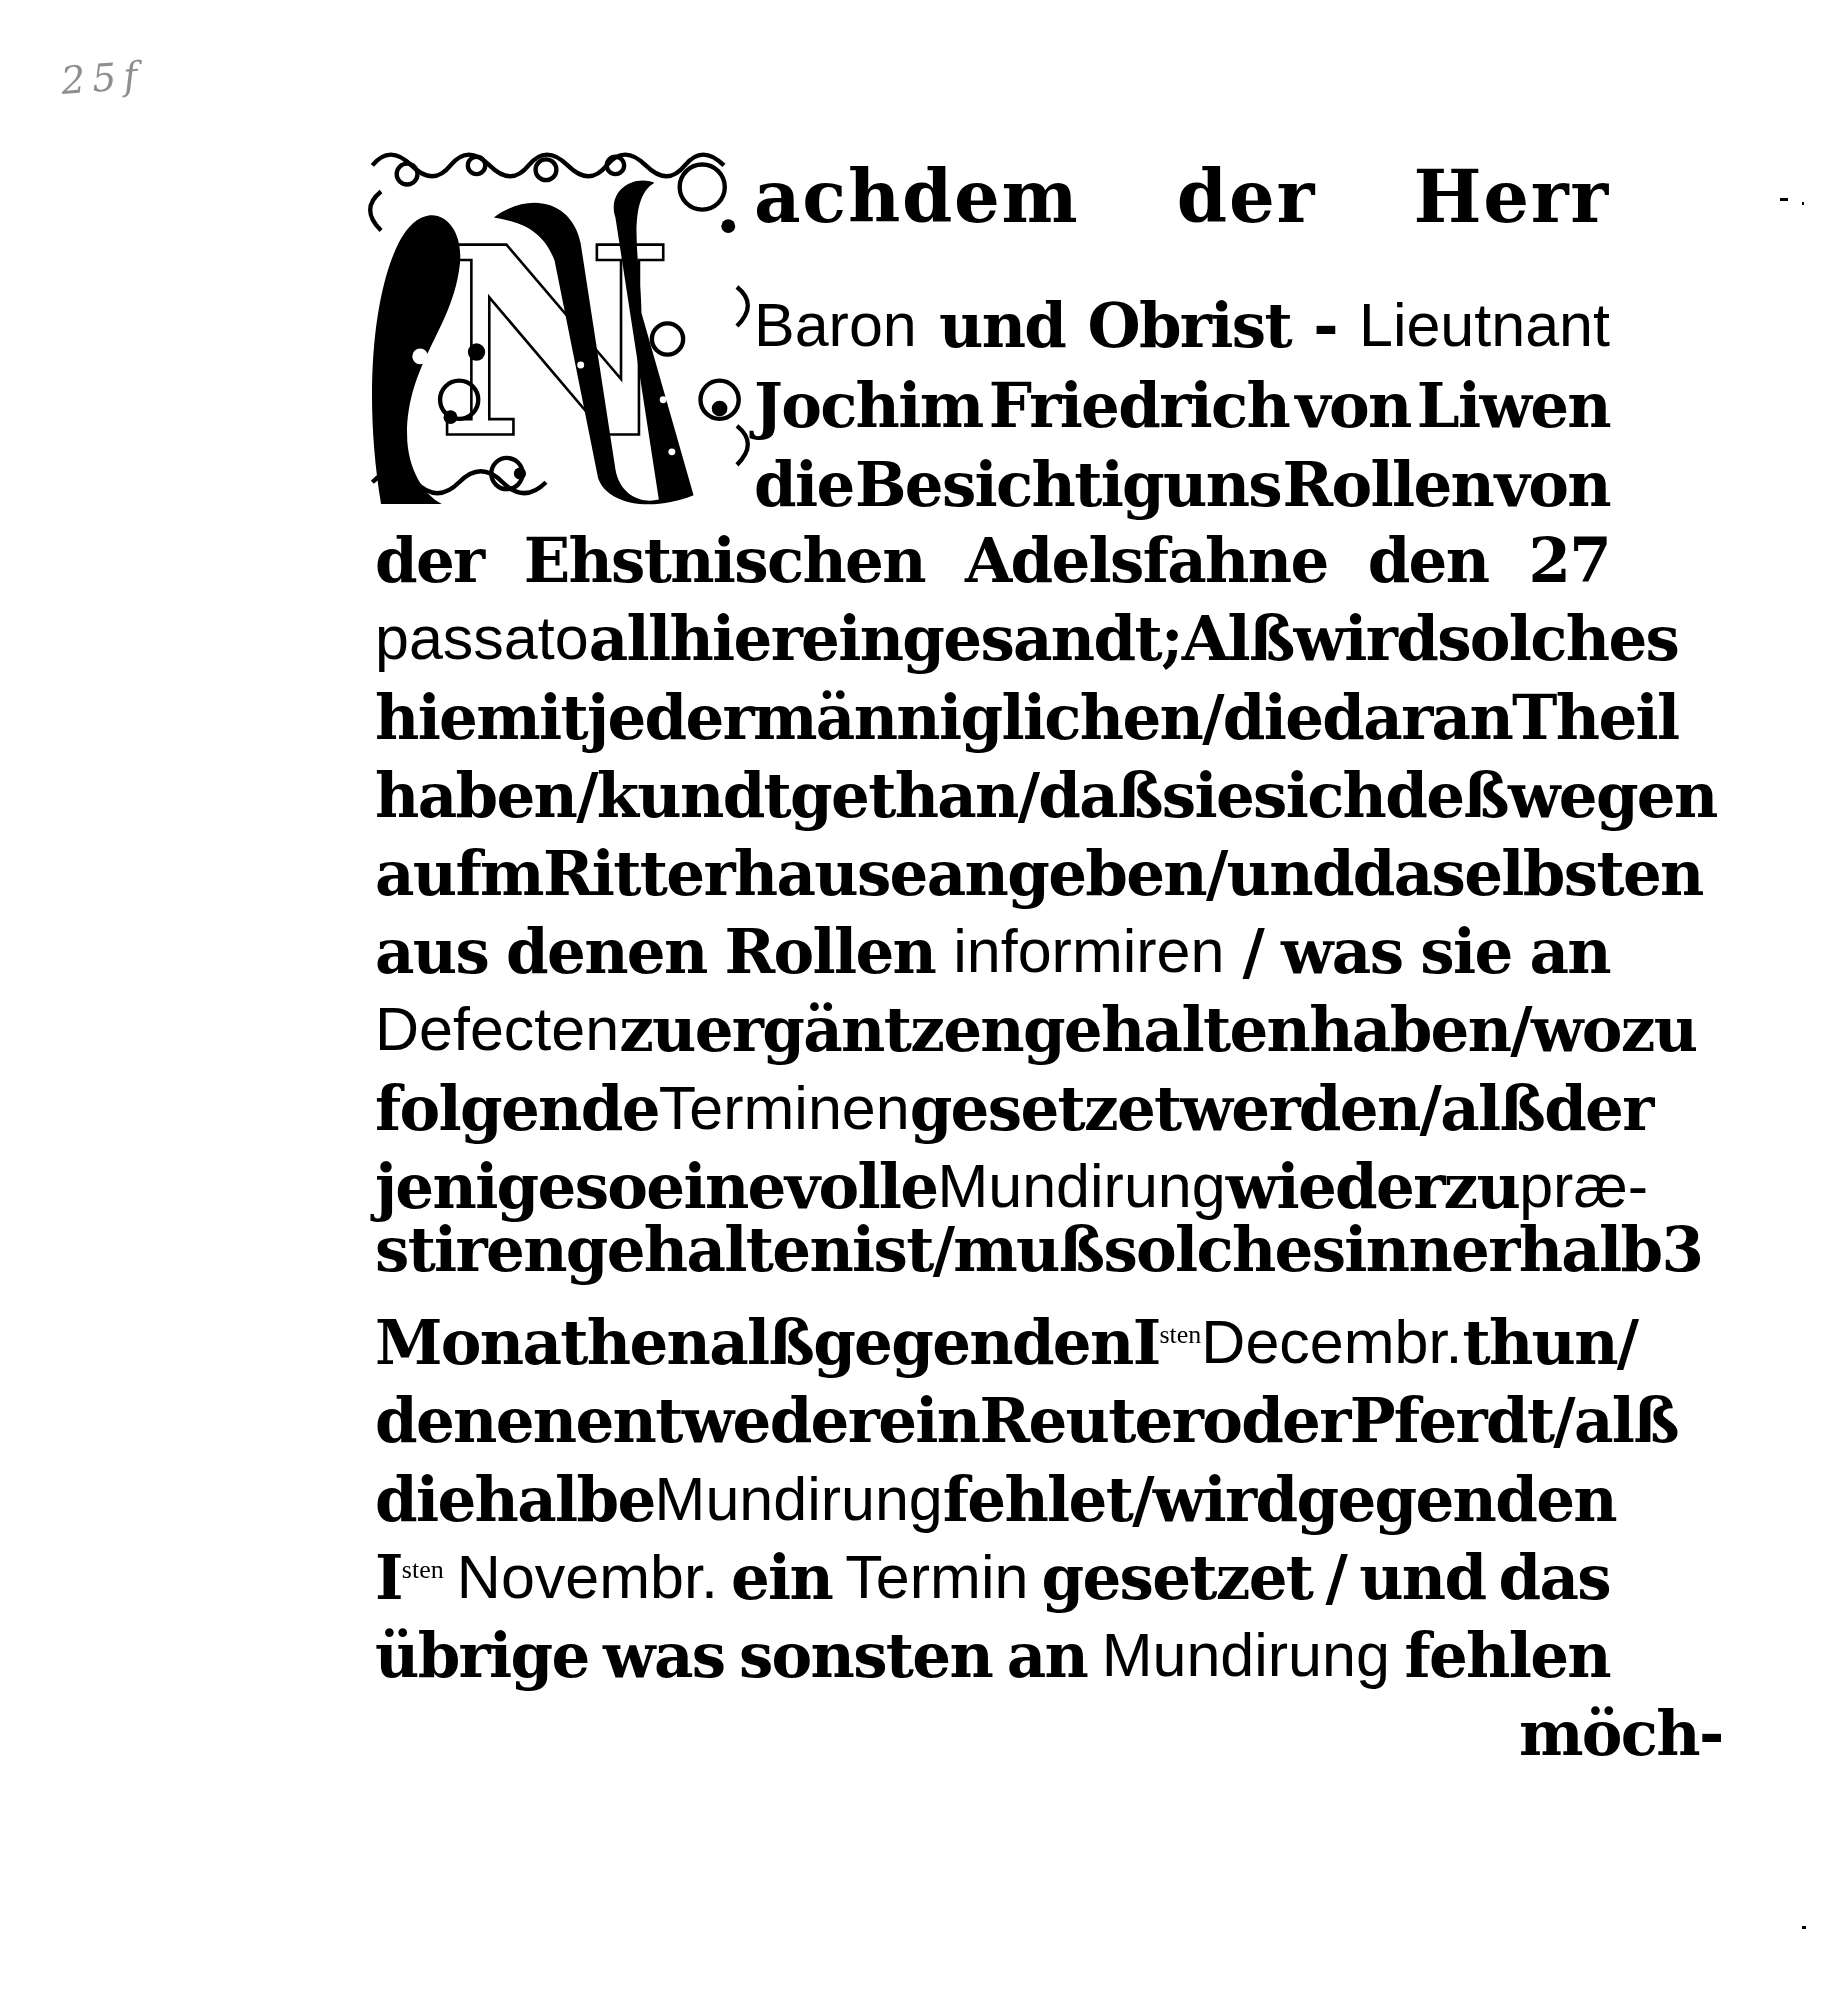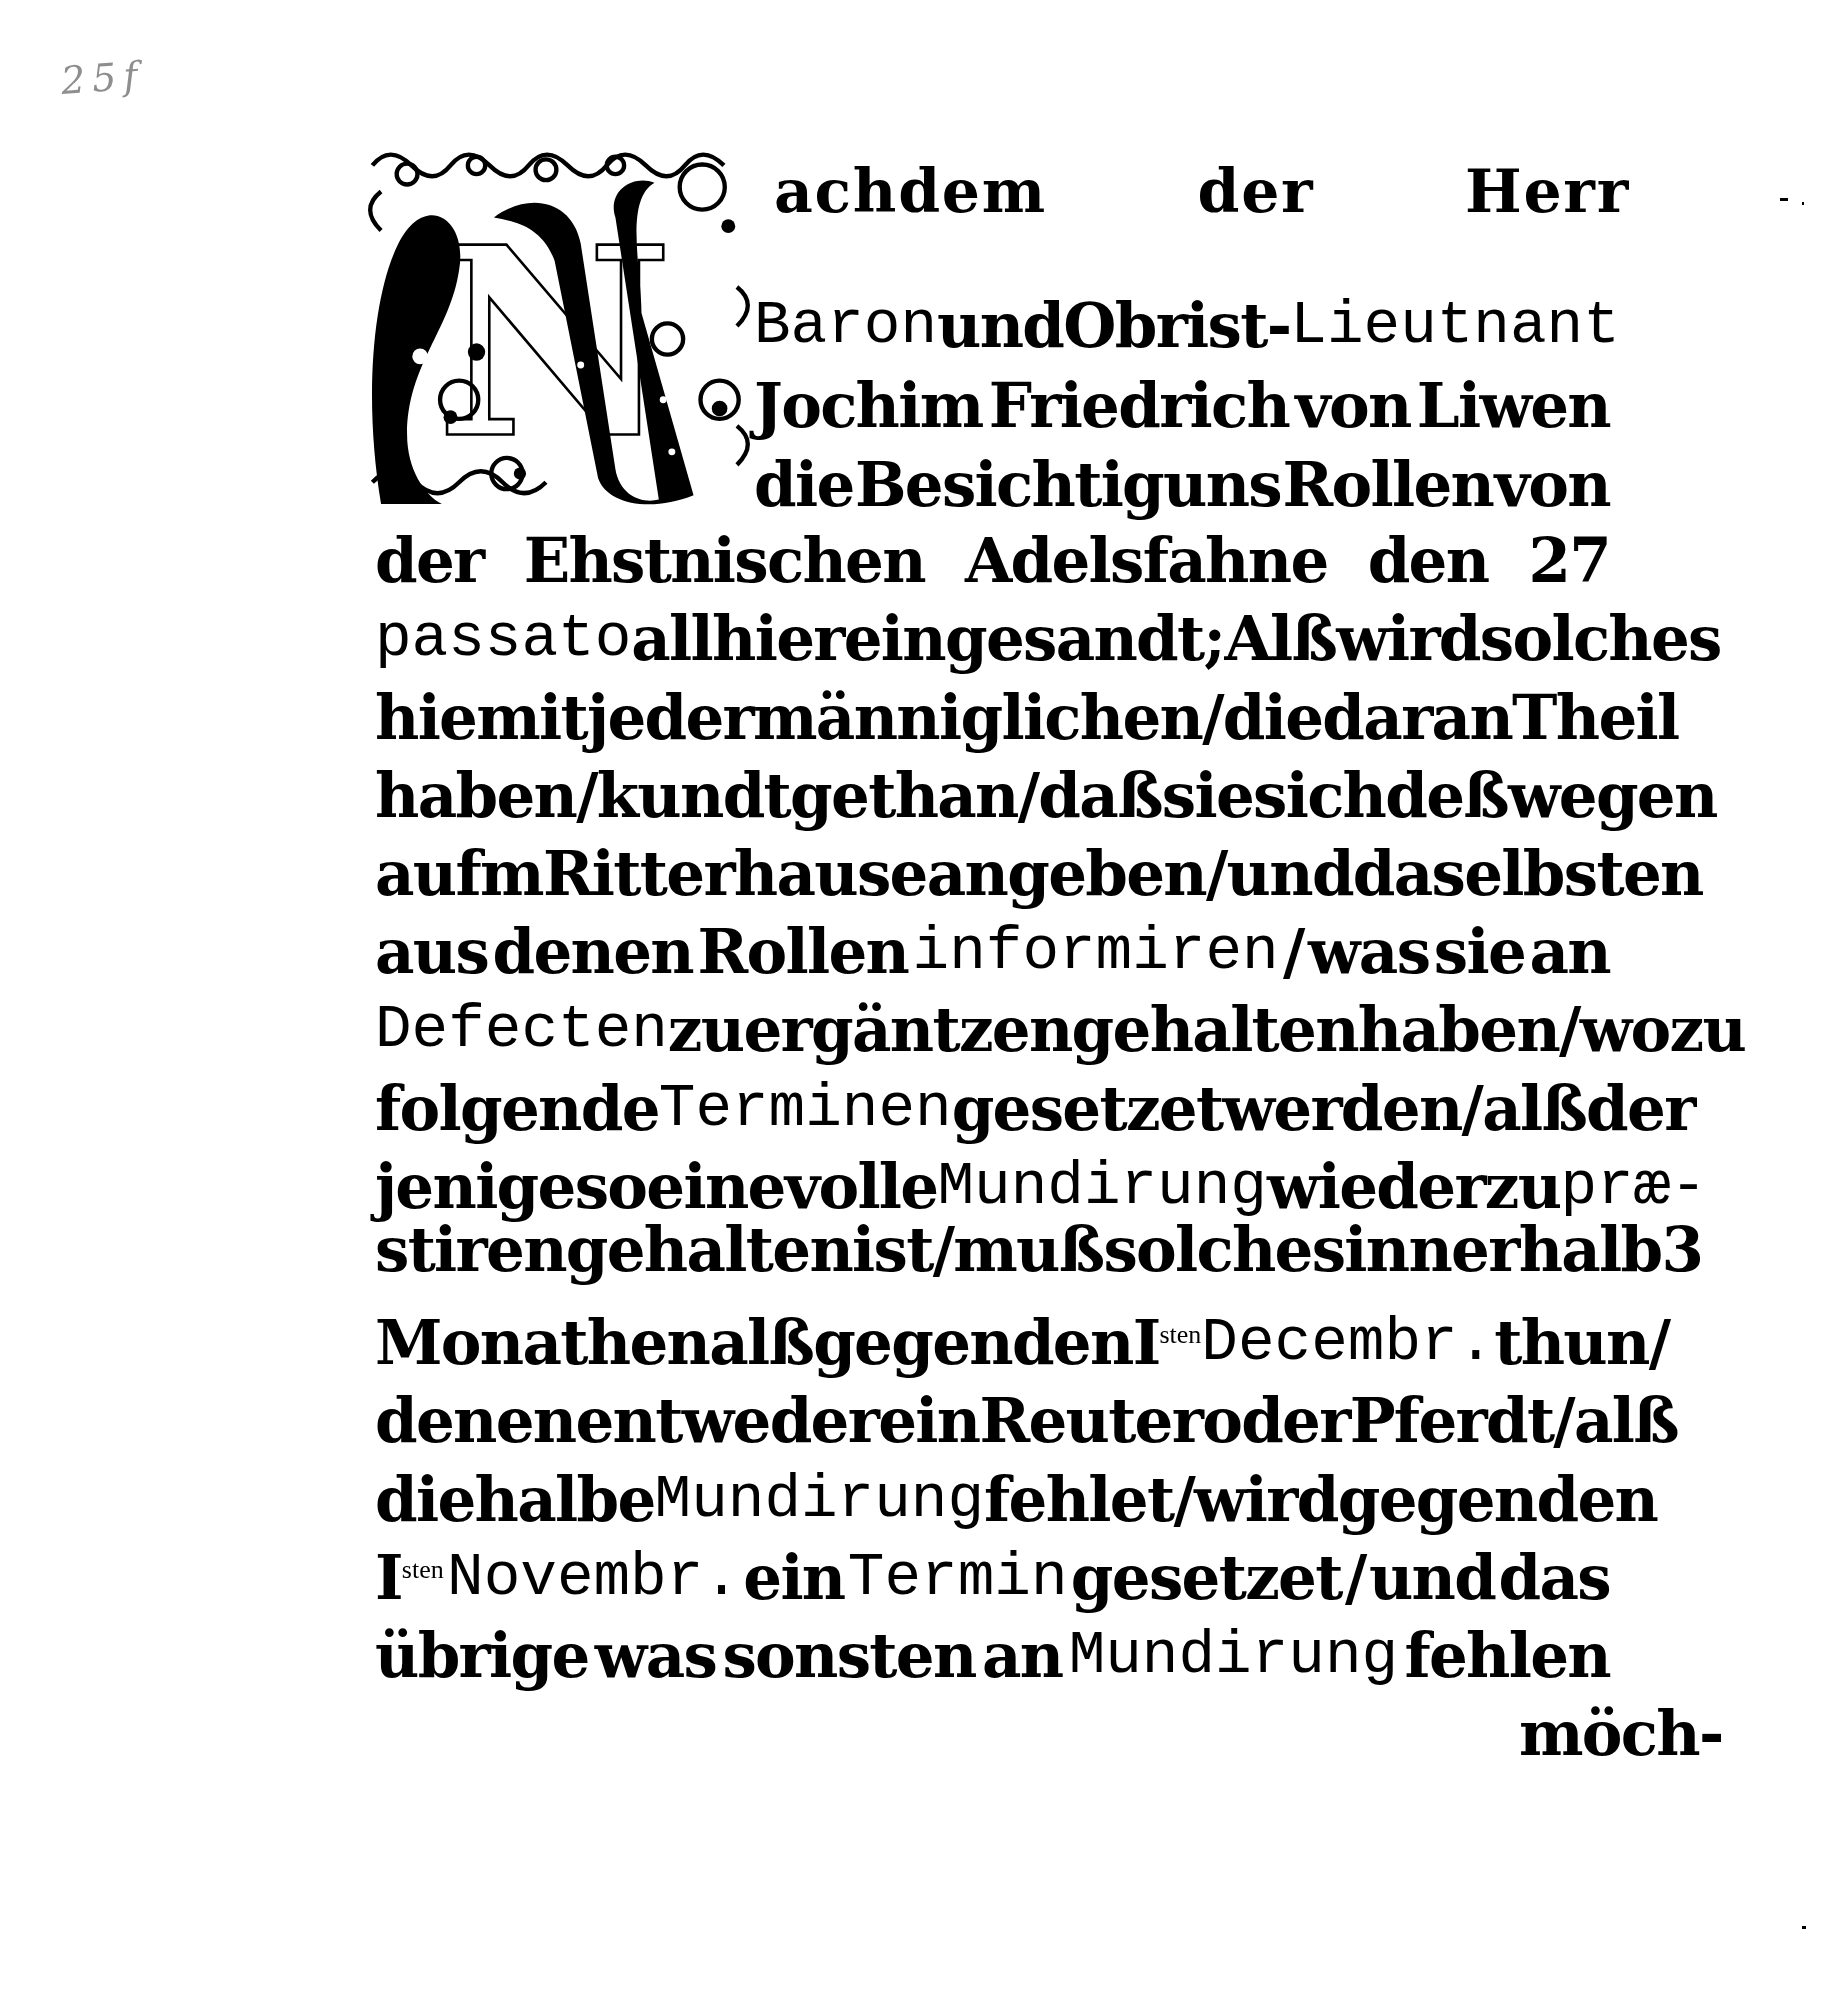--- a/index.html
+++ b/index.html
@@ -56,34 +56,33 @@
       line-height: 1;
       letter-spacing: -1.7px;
       transform-origin: left top;
       display: flex;
       justify-content: space-between;
     }
     .line.full { left: 375px; width: 1235px; }
     .line .w { display: inline-block; }
     .line .roman {
       font-weight: normal;
-      font-family: Liberation Mono, monospace;
+      font-family: Liberation Sans, sans-serif;
       letter-spacing: 0;
     }
     .line .sup {
       font-family: "Liberation Serif", serif;
       font-weight: normal;
       font-size: 26px;
       vertical-align: super;
       letter-spacing: 0;
     }
     .headline {
-      font-size: 60px;
+      font-size: 72px;
       letter-spacing: 1.7px;
-      margin-left: 20px;
     }
     .catchword {
       position: absolute;
       left: 1519px;
       top: 1703px;
       font-family: "DejaVu Serif", serif;
       font-weight: bold;
       font-size: 61px;
       line-height: 1;
       letter-spacing: -1.7px;

